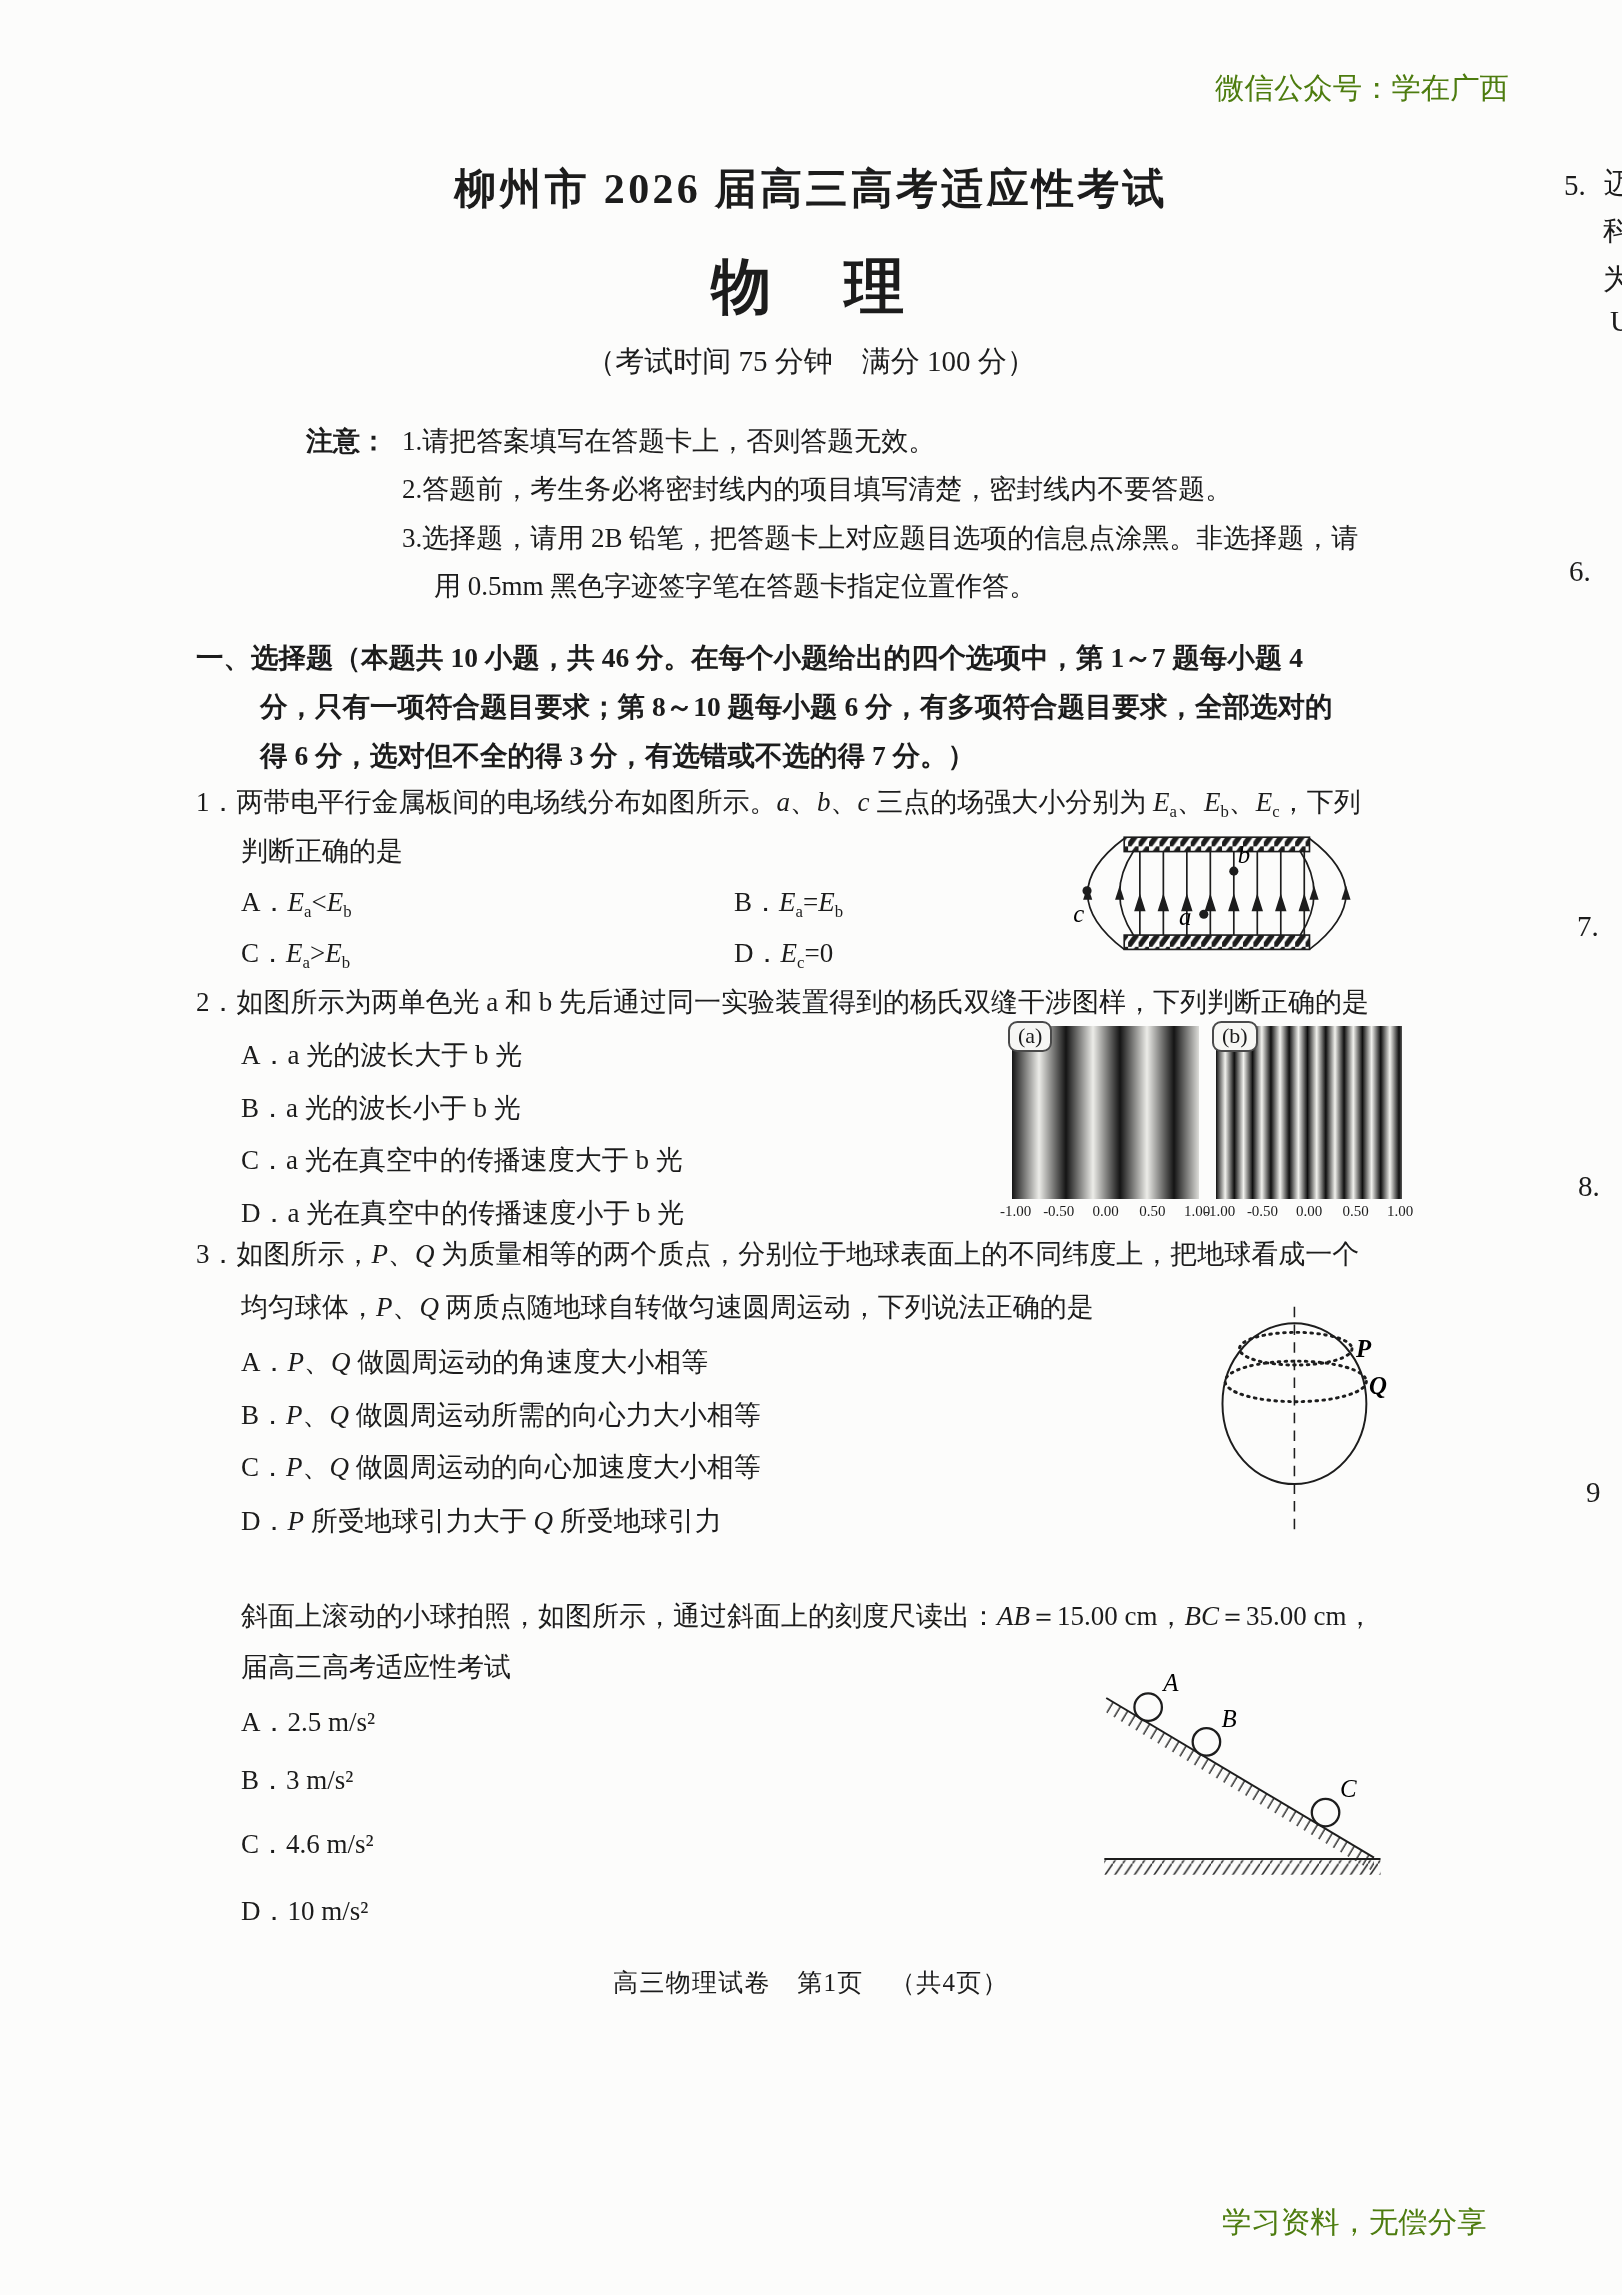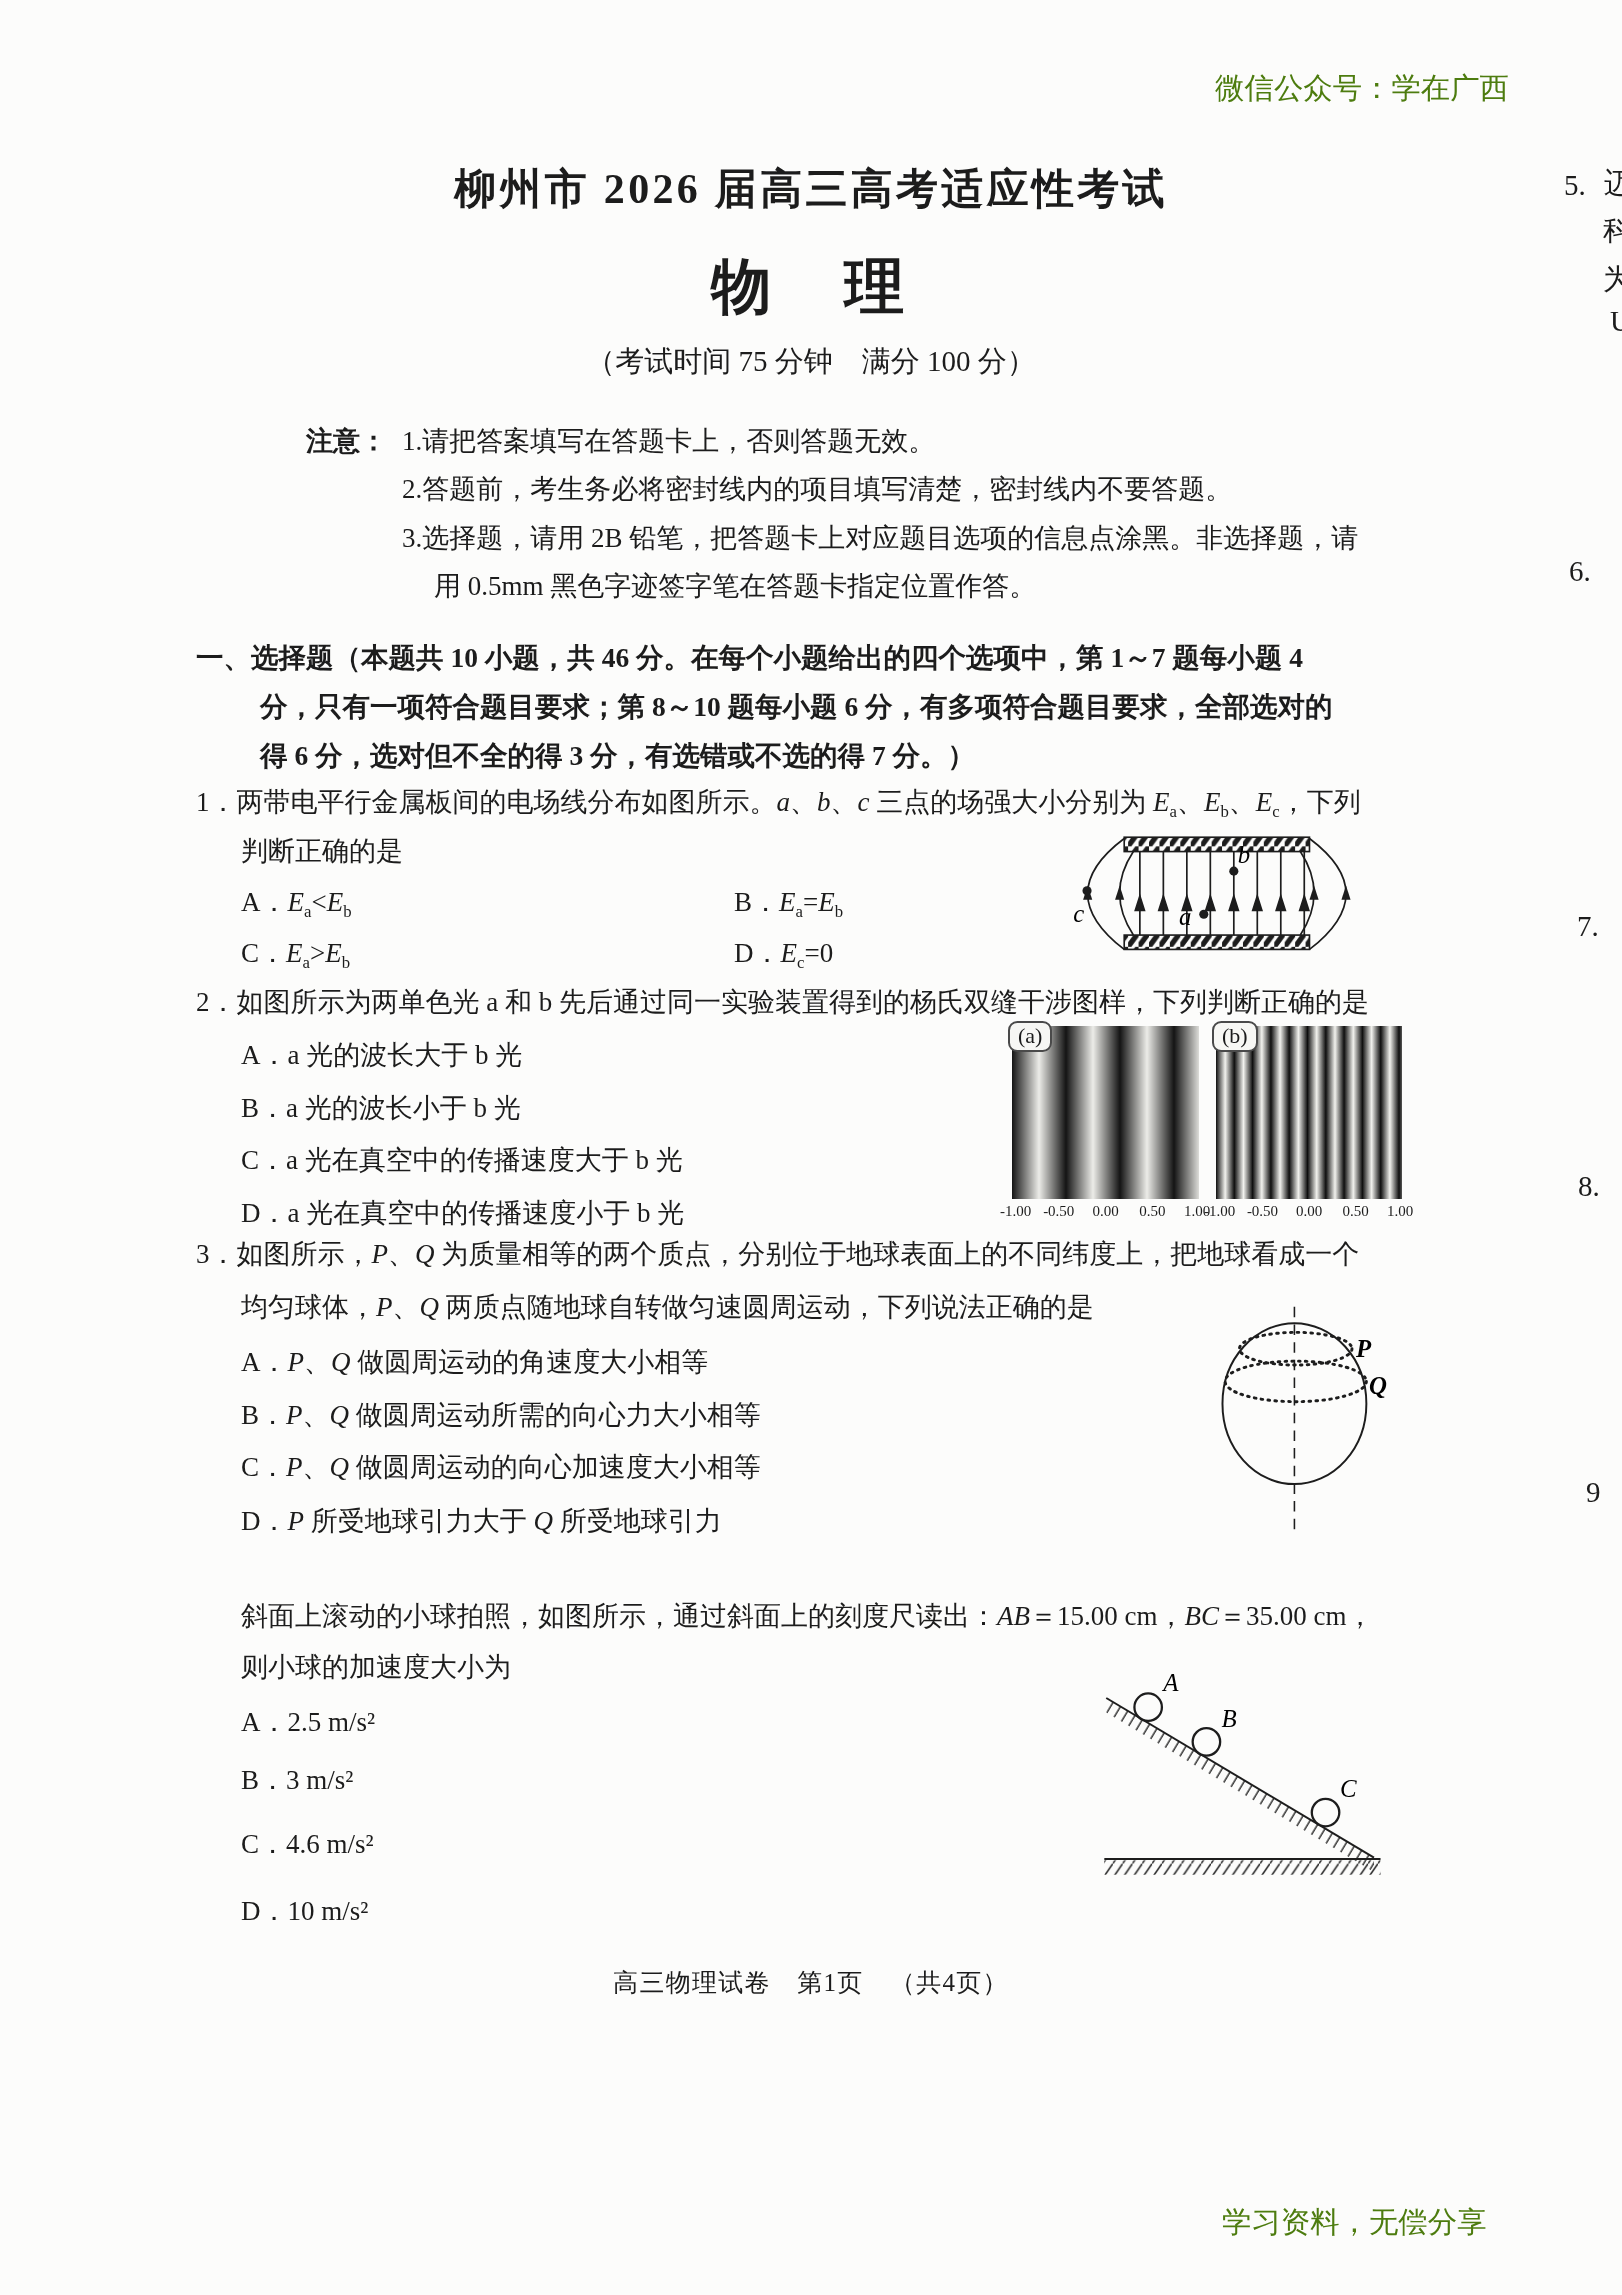--- a/index.html
+++ b/index.html
@@ -142,21 +142,21 @@
   <svg class="abs" style="left:1204px;top:1299px;" width="190" height="242" viewBox="0 0 290 370">
     <line x1="138" y1="12" x2="138" y2="358" stroke="#1d1d1d" stroke-width="2.4" stroke-dasharray="16 11"></line>
     <ellipse cx="138" cy="160" rx="110" ry="123" fill="none" stroke="#1d1d1d" stroke-width="3"></ellipse>
     <ellipse cx="140" cy="76" rx="86" ry="25" fill="none" stroke="#1d1d1d" stroke-width="4.5" stroke-dasharray="2.5 8" stroke-linecap="round"></ellipse>
     <ellipse cx="140" cy="126" rx="108" ry="31" fill="none" stroke="#1d1d1d" stroke-width="4.5" stroke-dasharray="2.5 8" stroke-linecap="round"></ellipse>
     <text x="232" y="88" font-size="38" font-style="italic" font-weight="bold">P</text>
     <text x="252" y="146" font-size="38" font-style="italic" font-weight="bold">Q</text>
   </svg>
 
   <div class="abs line" style="left:241px;top:1599px;">斜面上滚动的小球拍照，如图所示，通过斜面上的刻度尺读出：<i>AB</i>＝15.00 cm，<i>BC</i>＝35.00 cm，</div>
-  <div class="abs line" style="left:241px;top:1650px;">则小球的加速度大小为</div>
+  <div class="abs line" style="left:241px;top:1650px;">届高三高考适应性考试</div>
   <div class="abs line" style="left:241px;top:1705px;">A．2.5 m/s²</div>
   <div class="abs line" style="left:241px;top:1763px;">B．3 m/s²</div>
   <div class="abs line" style="left:241px;top:1827px;">C．4.6 m/s²</div>
   <div class="abs line" style="left:241px;top:1894px;">D．10 m/s²</div>
 
   <svg class="abs" style="left:1103px;top:1662px;" width="288" height="216" viewBox="0 0 440 330">
     <defs>
       <pattern id="ih" width="13" height="13" patternUnits="userSpaceOnUse" patternTransform="rotate(31)">
         <line x1="6" y1="0" x2="6" y2="13" stroke="#2a2a2a" stroke-width="2.2"></line>
       </pattern>

